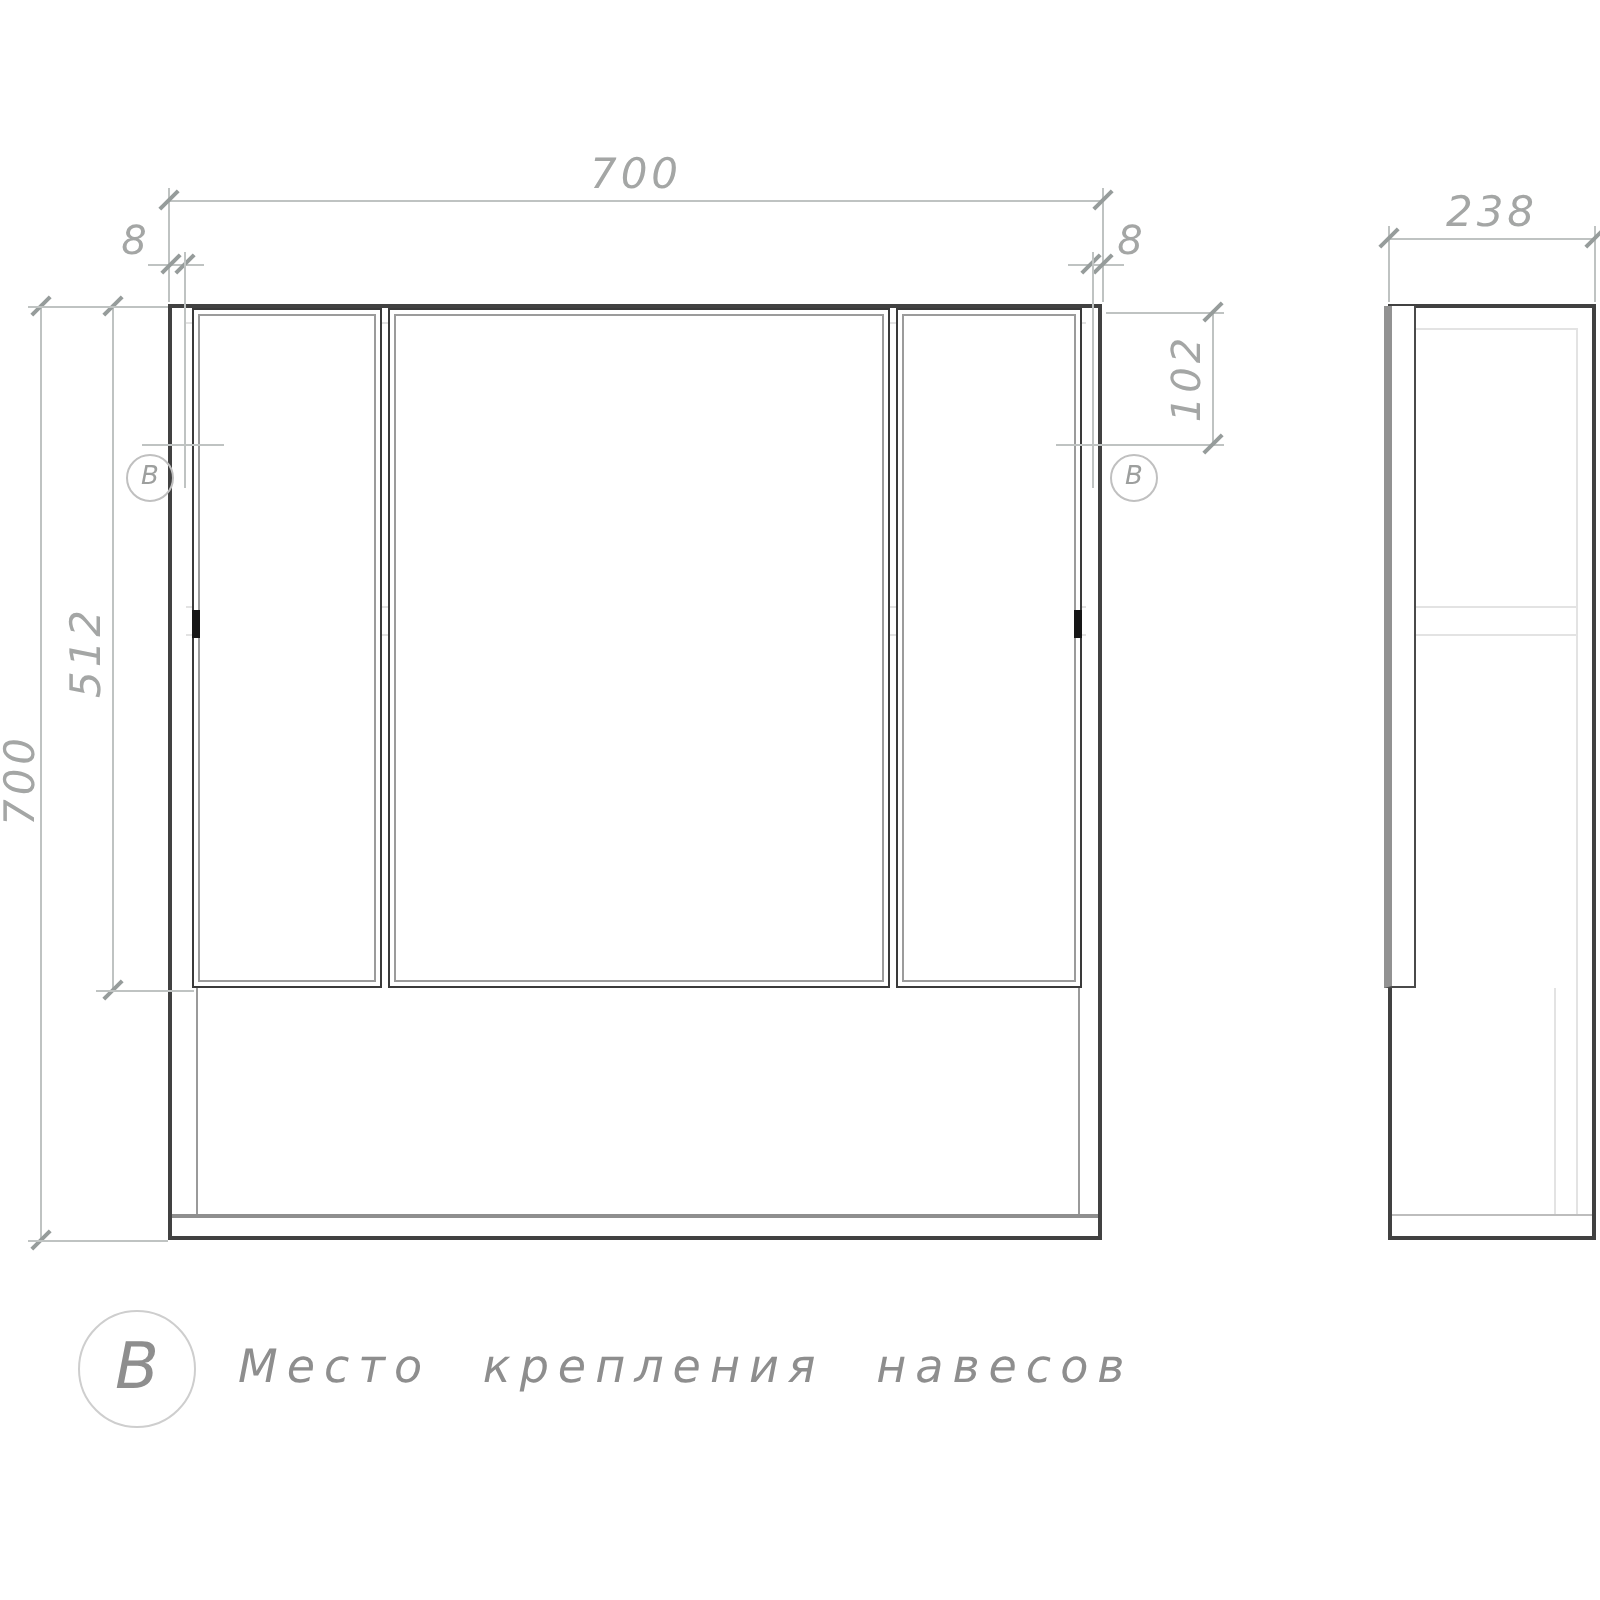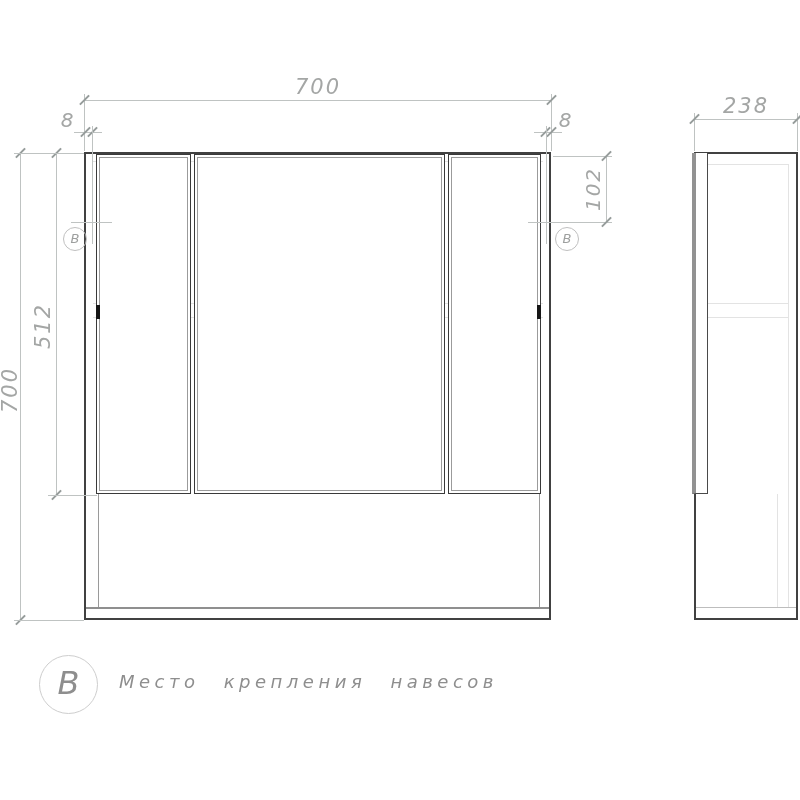--- a/index.html
+++ b/index.html
@@ -38,21 +38,21 @@
   .svdoor{
     position:absolute;box-sizing:border-box;background:#ffffff;
     border-left:4px solid #929292;border-right:1.5px solid #4a4a4a;border-bottom:1.5px solid #4a4a4a;
   }
   
   .legend-circle{
     position:absolute;width:57px;height:57px;border:1.5px solid #cecece;border-radius:50%;
     color:#8e8e8e;font-style:italic;font-size:32px;line-height:55px;text-align:center;
   }
   .legend-caption{
-    position:absolute;color:#8e8e8e;font-style:italic;font-size:18px;
+    position:absolute;color:#8e8e8e;font-style:italic;font-size:23px;
     letter-spacing:4.5px;word-spacing:14px;white-space:nowrap;
   }
 </style>
 </head>
 <body>
 
 <div id="canvas">
 
   <div>
 

